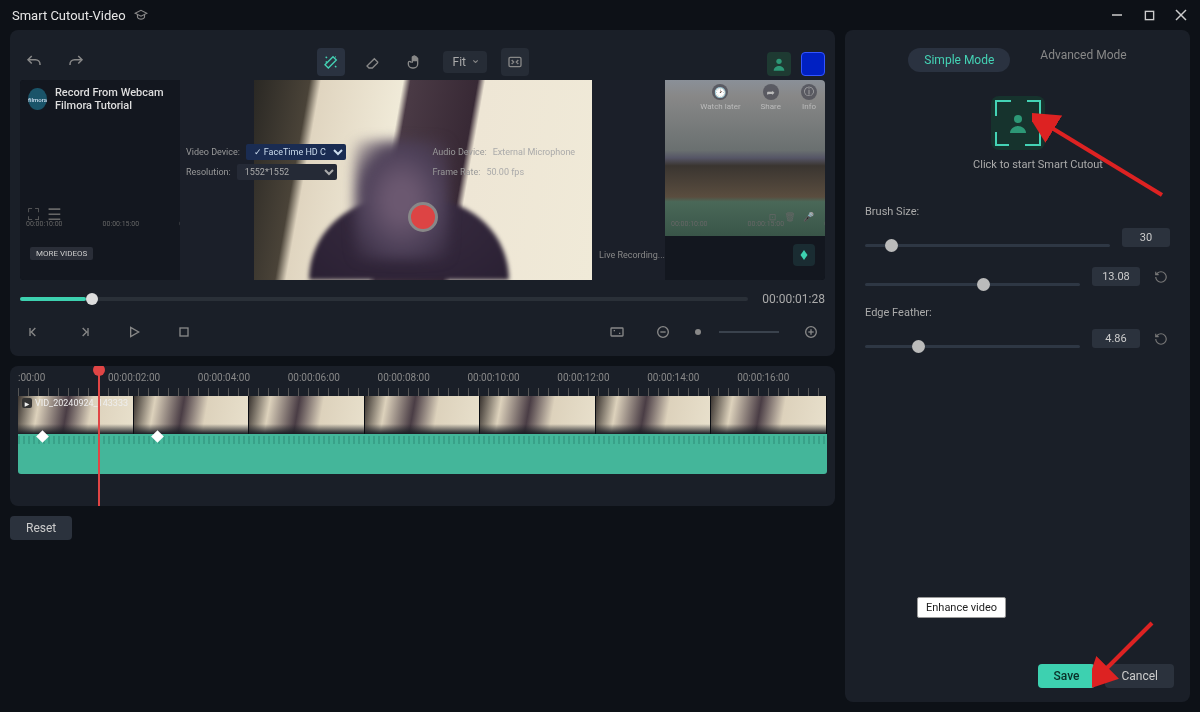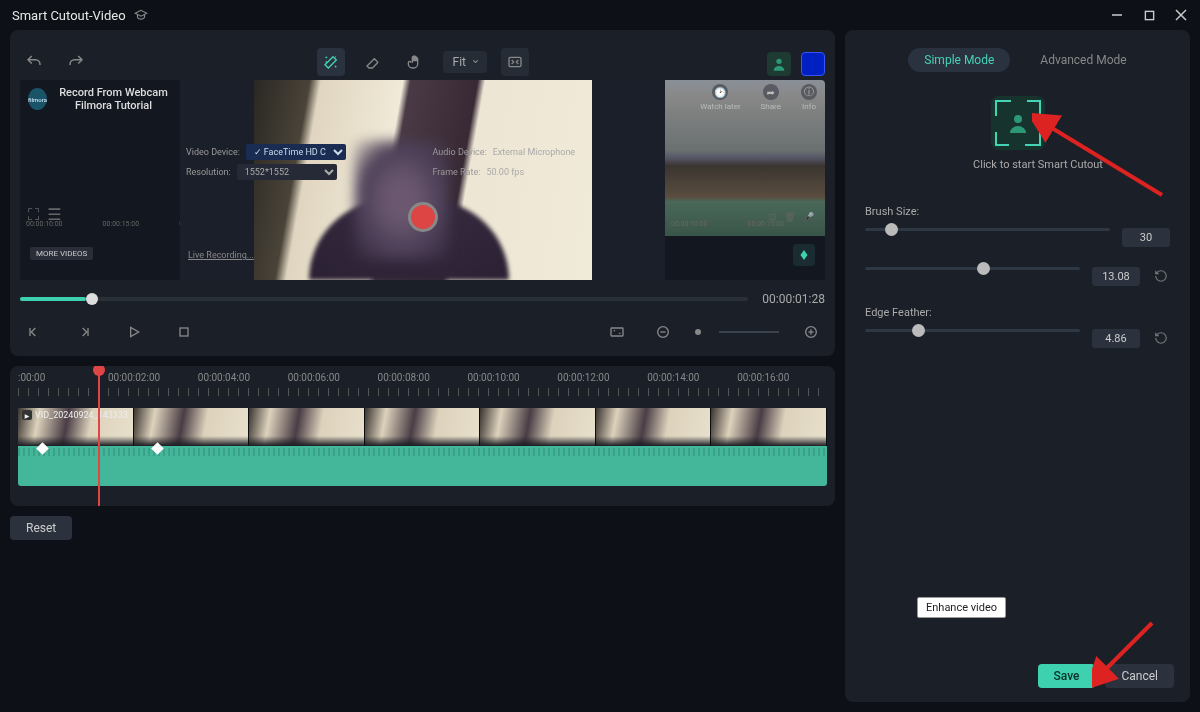--- a/index.html
+++ b/index.html
@@ -29,36 +29,36 @@
 .fit-wrap::after { content:"⌄"; position:absolute; right:6px; top:1px; color:#888; pointer-events:none; font-size:12px; }
 .avatar-sq { width:24px; height:24px; border-radius:4px; display:flex; align-items:center; justify-content:center; }
 .avatar-sq.green{ background:#1e3a32; }
 .avatar-sq.blue{ background:#0020c2; border:1px solid #3355ff; }
 
 
 .preview-area { flex:1; background:#0f131a; border-radius:4px; position:relative; overflow:hidden; margin-top:4px; height:340px; }
 .three-pane { display:flex; height:100%; }
 .side-pane { width:160px; background:#13171f; position:relative; }
 .center-pane { flex:1; background:#1b1f29; position:relative; }
-.tutorial-head { display:flex; align-items:center; gap:8px; padding:6px 8px; font-size:11px; color:#ddd; font-weight:500;text-align:center;}
+.tutorial-head { display:flex; align-items:center; gap:8px; padding:6px 8px; font-size:11px; color:#ddd; font-weight:500;}
 .f-logo { width:22px; height:22px; border-radius:50%; background:#1a5469; display:flex; align-items:center; justify-content:center; font-size:6px; color:#cde; }
 .photo { width:338px; height:200px; margin:0 auto; background:linear-gradient(100deg,#2a2824 0%,#4a4338 15%,#e0d5c0 18%,#f0ead8 40%,#4a3a45 42%,#382935 60%,#eee6d5 62%,#f0ead8 100%); position:relative; }
 .blur-face { position:absolute; left:100px; top:60px; width:95px; height:120px; background:radial-gradient(ellipse,#6b5870 20%,#4d4058 60%,transparent 100%); filter:blur(6px); }
 .shoulders { position:absolute; left:55px; top:120px; width:200px; height:80px; background:radial-gradient(ellipse at 50% 0%,#3a2d42,#2a2033); border-radius:80px 80px 0 0; filter:blur(2px); }
 .info-icons { position:absolute; top:4px; right:8px; display:flex; gap:20px; }
 .info-i { display:flex; flex-direction:column; align-items:center; gap:2px; color:#bbb; font-size:8px; }
 .info-i span:first-child { width:16px; height:16px; border-radius:50%; background:rgba(70,70,80,.7); display:flex; align-items:center; justify-content:center; font-size:10px; }
 .ruler-mini { position:absolute; bottom:52px; left:6px; right:6px; height:24px; display:flex; gap:40px; font-size:7px; color:#666; align-items:flex-end; }
 .device-row { position:absolute; bottom:120px; left:6px; right:6px; display:flex; gap:20px; font-size:9px; color:#999; }
 .device-row .dv { flex:1; display:flex; align-items:center; gap:6px;}
 .device-row select { background:#1a2c52; color:#cde; font-size:9px; border:none; padding:2px 4px; width:100px; border-radius:2px;}
 .device-row2 { bottom:100px; }
 .device-row2 select{ background:#252a36; color:#aaa;}
 .rec-btn { position:absolute; bottom:48px; left:50%; transform:translateX(-50%); width:30px; height:30px; border-radius:50%; background:#d44; border:3px solid #888; }
-.live-txt { position:absolute; bottom:20px; left:8px; right:0; text-align:left; font-size:9px; color:#888;text-decoration:underline;}
+.live-txt { position:absolute; bottom:20px; left:8px; right:0; text-align:right; font-size:9px; color:#888;}
 .more-vid { position:absolute; bottom:20px; left:10px; font-size:8px; color:#ccc; background:#2a2e38; padding:2px 6px; border-radius:2px;}
 .right-overlay-icons{ position:absolute; bottom:58px; right:10px; display:flex; gap:8px; }
 .seashore{ width:100%; height:78%; background:linear-gradient(180deg,#8a9098 0%,#888 10%,#6a7070 45%,#556 50%,#3a3530 55%,#5a4d3f 75%,#4a6858 78%,#395548 100%); position:relative; }
 .diamond { position:absolute; bottom:14px; right:10px; width:22px; height:22px; background:#1a2c32; border-radius:4px; display:flex; align-items:center; justify-content:center; }
 
 
 .scrubber { display:flex; align-items:center; gap:14px; margin-top:12px; }
 .scrub-track { flex:1; height:4px; background:#2a3038; border-radius:2px; position:relative; }
 .scrub-fill { height:100%; width:9%; background:#3dd1b0; border-radius:2px; }
 .scrub-thumb { position:absolute; left:9%; top:-4px; width:12px; height:12px; background:#ddd; border-radius:50%; }
@@ -68,50 +68,50 @@
 .pb-right { margin-left:auto; display:flex; gap:18px; align-items:center; }
 
 
 .timeline-card { background:#1a1f28; border-radius:8px; padding:6px 8px 8px 8px; height:140px; position:relative; overflow:hidden; }
 .ruler { display:flex; height:20px; position:relative; font-size:10px; color:#888; }
 .ruler-tick { flex:1; position:relative; }
 .ruler-tick span { position:absolute; left:0; top:0; }
 .tick-marks { position:absolute; top:16px; left:0; right:0; height:8px; background-image:repeating-linear-gradient(90deg,#555 0 1px,transparent 1px 10px); }
 .playhead { position:absolute; top:2px; left:88px; width:2px; height:140px; background:#e04545; z-index:5; }
 .playhead::before { content:""; position:absolute; top:-4px; left:-5px; width:12px; height:12px; background:#e04545; border-radius:50%; }
-.thumbs-row { display:flex; margin-top:16px; height:38px; position:relative; }
+.thumbs-row { display:flex; margin-top:4px; height:38px; position:relative; }
 .thumb { flex:1; background:linear-gradient(100deg,#3a3430 0%,#ddd2bc 18%,#4a3d45 42%,#ddd2bc 62%,#e8e0cc 100%); border-right:1px solid #0a0d12; position:relative; }
 .thumb::after{ content:""; position:absolute; bottom:0; left:0; right:0; height:10px; background:linear-gradient(180deg,transparent,#1a1d24); }
 .clip-label { position:absolute; left:4px; top:2px; font-size:9px; color:#eee; z-index:2; display:flex; align-items:center; gap:3px;}
 .clip-label .play-ic{ width:10px; height:10px; background:#333; border-radius:2px; display:flex; align-items:center; justify-content:center; font-size:6px;}
 .audio-row { height:40px; background:#44b69a; margin-top:0; position:relative; border-radius:0 0 3px 3px;}
 .audio-wave { position:absolute; top:2px; left:0; right:0; height:8px; background:repeating-linear-gradient(90deg,#2d8d77 0 2px,transparent 2px 5px); opacity:.5;}
 .kf { position:absolute; top:-2px; width:9px; height:9px; background:#fff; transform:rotate(45deg); }
 
 
 .bottom-row { display:flex; align-items:center; }
 .btn { padding:5px 16px; border-radius:4px; border:none; font-size:12px; cursor:pointer; }
 .btn-reset { background:#2b323d; color:#ccc; }
 .btn-save { background:#3dd1b0; color:#0a3028; font-weight:500; }
 .btn-cancel { background:#2b323d; color:#ccc; }
 
 
-.mode-tabs { display:flex; justify-content:center; gap:30px; align-items:center; }
+.mode-tabs { display:flex; justify-content:center; gap:30px; align-items:flex-start; }
 .mode-pill { background:#2a3240; color:#44d3b5; font-size:12px; padding:5px 16px; border-radius:12px; cursor:pointer; }
 .mode-link { color:#888; font-size:12px; cursor:pointer; }
 .cutout-box { width:54px; height:54px; margin:24px auto 8px auto; border-radius:8px; background:#16332d; position:relative; display:flex; align-items:center; justify-content:center; cursor:pointer; }
 .cutout-box::before,.cutout-box::after{ content:""; position:absolute; width:14px; height:14px; border:2px solid #44d3b5; }
 .cutout-box::before{ top:4px; left:4px; border-right:none; border-bottom:none;}
 .cutout-box::after{ bottom:4px; right:4px; border-left:none; border-top:none;}
 .corner-tr{ position:absolute; top:4px; right:4px; width:14px; height:14px; border:2px solid #44d3b5; border-left:none; border-bottom:none;}
 .corner-bl{ position:absolute; bottom:4px; left:4px; width:14px; height:14px; border:2px solid #44d3b5; border-right:none; border-top:none;}
 .hint { text-align:center; font-size:11px; color:#aaa; margin-bottom:34px;margin-left:41px; }
 .ctrl { padding:0 20px; margin-bottom:20px; }
 .ctrl-label { font-size:11px; color:#aaa; margin-bottom:10px; }
-.ctrl-row { display:flex; align-items:flex-start; gap:12px; }
+.ctrl-row { display:flex; align-items:flex-end; gap:12px; }
 .slider { flex:1; height:3px; background:#2e3744; border-radius:2px; position:relative; }
 .slider-thumb{ position:absolute; top:-5px; width:13px; height:13px; background:#bbb; border-radius:50%; }
 .val-box { background:#2b323d; color:#ccc; font-size:11px; padding:3px 0; width:48px; text-align:center; border-radius:3px; }
 .reset-ic { width:18px; height:18px; color:#777; cursor:pointer; display:flex; align-items:center; justify-content:center; }
 .enhance-tip { position:absolute; background:#fff; color:#222; font-size:11px; padding:3px 8px; border:1px solid #999; border-radius:2px; }
 
 
 .arrow { position:absolute; pointer-events:none; z-index:100; }
 
 svg{ display:block; }

